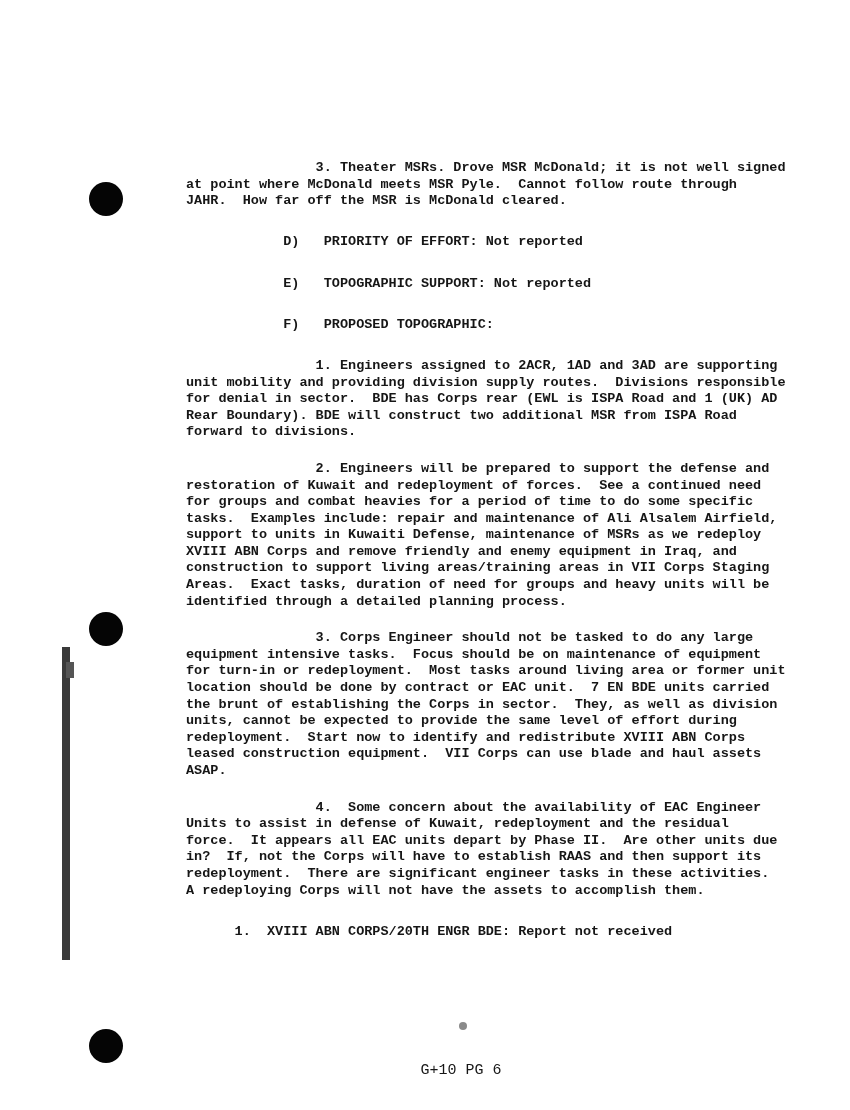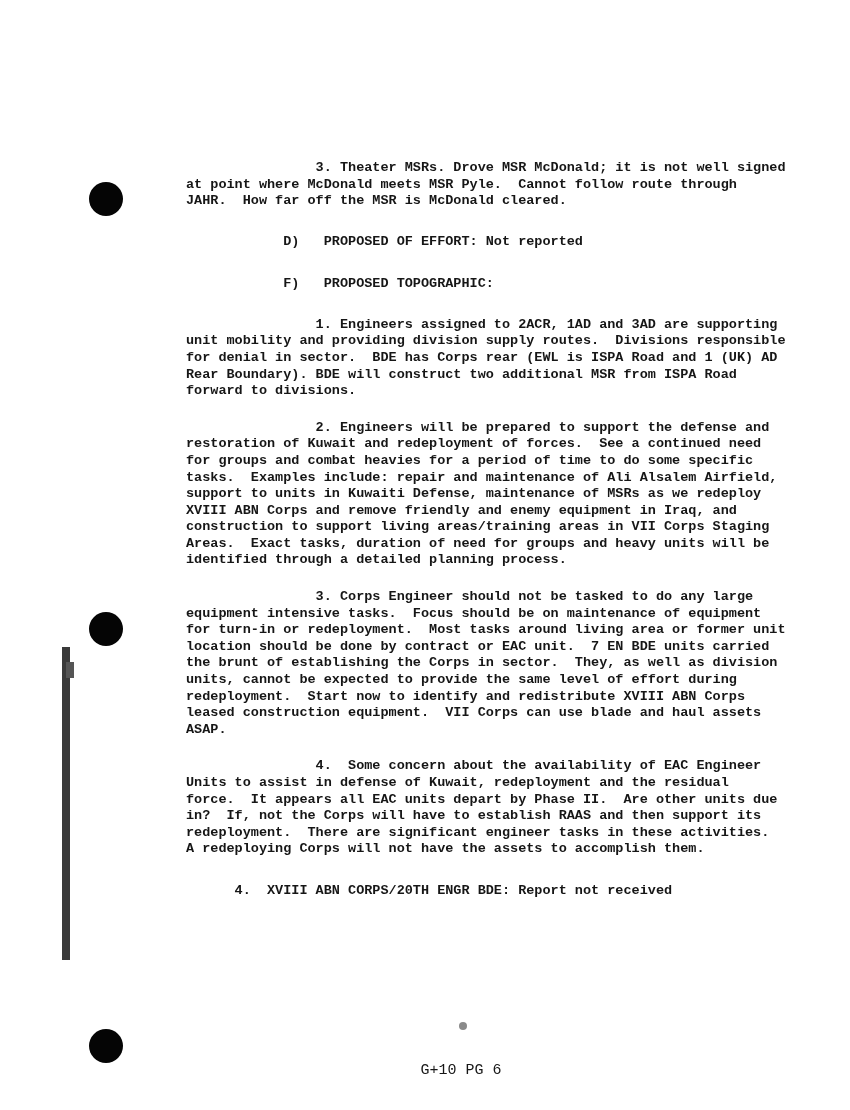--- a/index.html
+++ b/index.html
@@ -94,21 +94,22 @@
 
   <div class="scan-line"></div>
   <div class="scan-tick"></div>
   <div class="scan-dot"></div>
   <div class="bottom-edge"></div>
 
   <div class="text-col">
     <div class="block">                3. Theater MSRs. Drove MSR McDonald; it is not well signed
 at point where McDonald meets MSR Pyle.  Cannot follow route through
 JAHR.  How far off the MSR is McDonald cleared.</div>
-    <div class="block gap">            D)   PROPOSED OF EFFORT: Not reported</div>
+    <div class="block gap">            D)   PRIORITY OF EFFORT: Not reported</div>
+    <div class="block gap">            E)   TOPOGRAPHIC SUPPORT: Not reported</div>
     <div class="block gap">            F)   PROPOSED TOPOGRAPHIC:</div>
     <div class="block gap">                1. Engineers assigned to 2ACR, 1AD and 3AD are supporting
 unit mobility and providing division supply routes.  Divisions responsible
 for denial in sector.  BDE has Corps rear (EWL is ISPA Road and 1 (UK) AD
 Rear Boundary). BDE will construct two additional MSR from ISPA Road
 forward to divisions.</div>
     <div class="block">                2. Engineers will be prepared to support the defense and
 restoration of Kuwait and redeployment of forces.  See a continued need
 for groups and combat heavies for a period of time to do some specific
 tasks.  Examples include: repair and maintenance of Ali Alsalem Airfield,
@@ -125,18 +126,18 @@
 units, cannot be expected to provide the same level of effort during
 redeployment.  Start now to identify and redistribute XVIII ABN Corps
 leased construction equipment.  VII Corps can use blade and haul assets
 ASAP.</div>
     <div class="block">                4.  Some concern about the availability of EAC Engineer
 Units to assist in defense of Kuwait, redeployment and the residual
 force.  It appears all EAC units depart by Phase II.  Are other units due
 in?  If, not the Corps will have to establish RAAS and then support its
 redeployment.  There are significant engineer tasks in these activities.
 A redeploying Corps will not have the assets to accomplish them.</div>
-    <div class="block gap">      4.  XVIII ABN CORPS/20TH ENGR BDE: Report not received</div>
+    <div class="block gap">      1.  XVIII ABN CORPS/20TH ENGR BDE: Report not received</div>
   </div>
 
   <div class="footer">G+10 PG 6</div>
 
 </div>
 
 </body></html>

